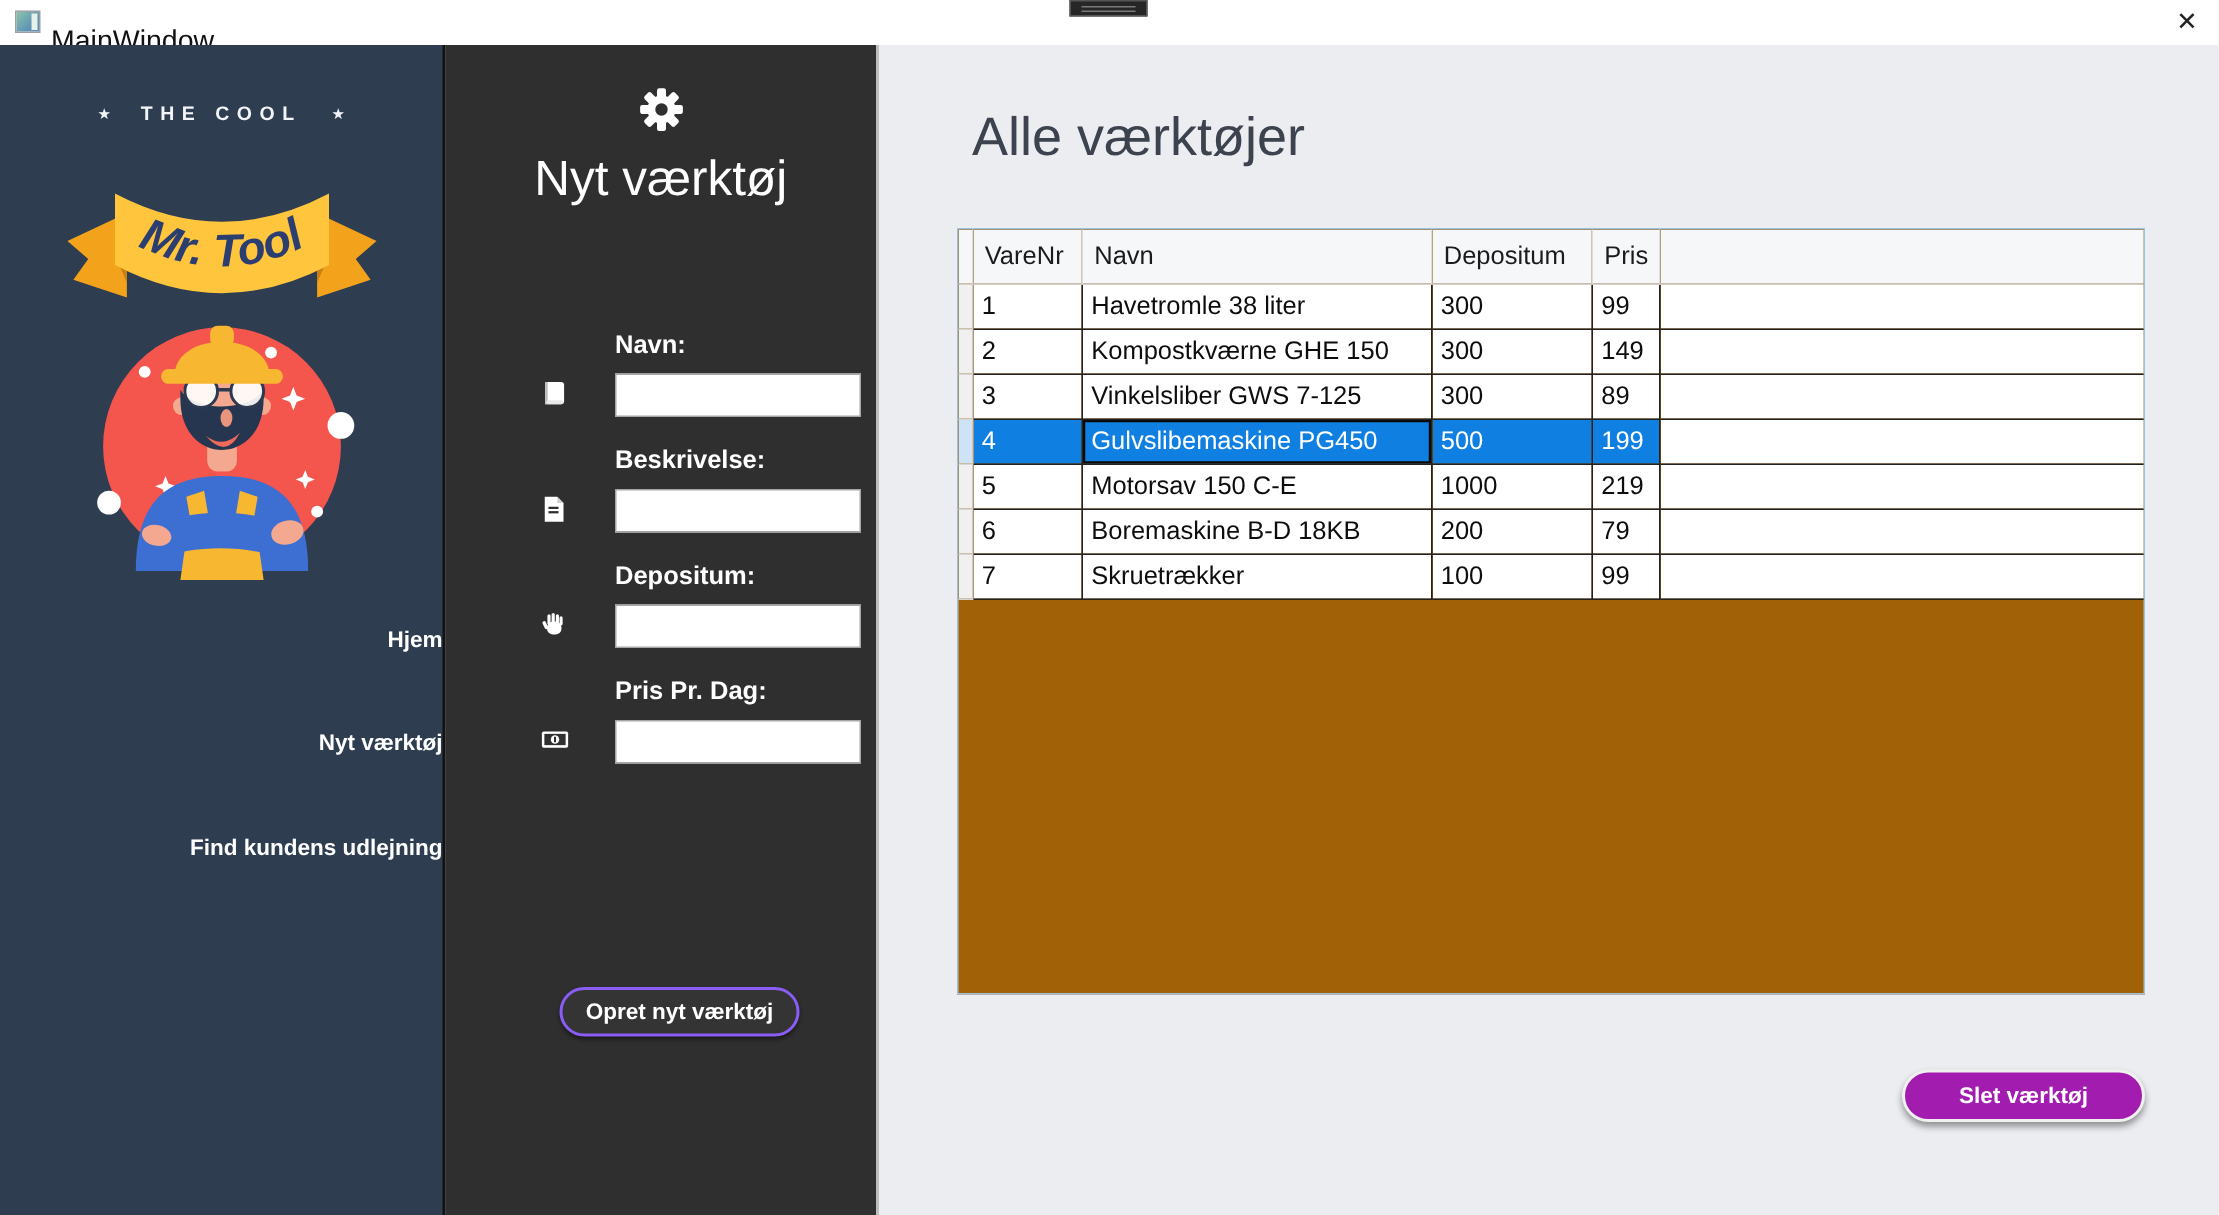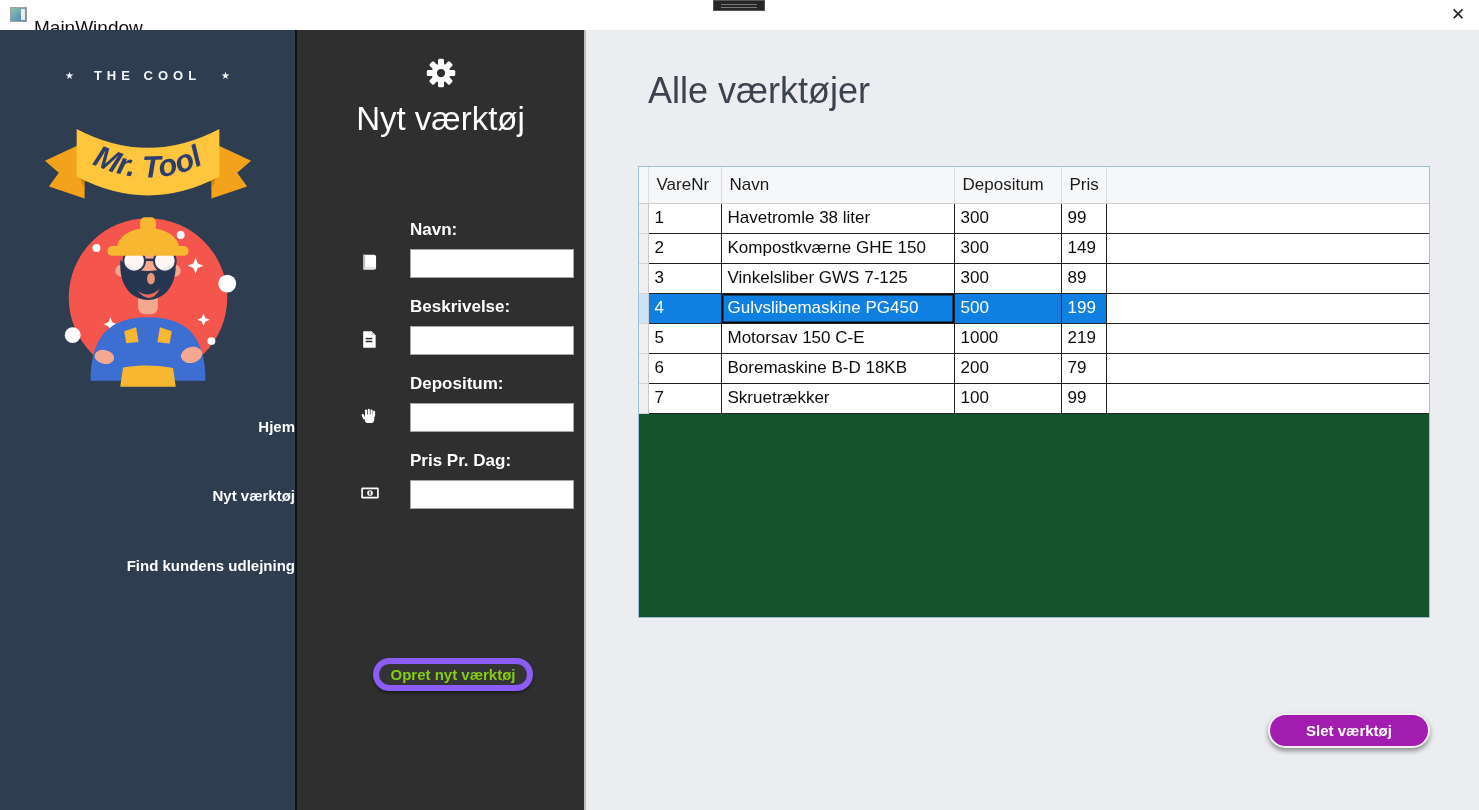--- a/index.html
+++ b/index.html
@@ -44,29 +44,29 @@
   .gear-wrap { position:absolute; left:0; top:28px; width:100%; text-align:center; }
   .panel-title { position:absolute; left:0; top:70px; width:100%; text-align:center;
     font-size:33px; font-weight:400; color:#fff; }
   .form-fields { position:absolute; left:0; top:190px; width:100%;padding-left:38px; }
   .field { position:relative; padding-left:75px; margin-bottom:15px; height:62px; }
   .field .field-icon { position:absolute; left:24px; top:32px; }
   .field-label { display:block; font-size:17px; font-weight:bold; color:#fff; margin-bottom:9px; }
   .field input { width:164px; height:29px; background:#fff; border:1px solid #a6a6a6;
     font-size:15px; padding:0 5px; outline:none; }
   .submit-btn { position:absolute; left:76px; top:628px; width:160px; height:33px;
-    border-radius:17px; border:6px solid #8b5cf6; background:#343434; color:#84cc16;
+    border-radius:17px; border:2px solid #8b5cf6; background:#343434; color:#ffffff;
     font-size:15px; font-weight:bold; font-family:"Liberation Sans",sans-serif;
     cursor:pointer; box-shadow:0 2px 3px rgba(0,0,0,.45); }
 
   
   .main { position:relative; flex:1; height:780px; background:#ecedf1; }
   .page-title { position:absolute; left:62px; top:40px; font-size:36px; font-weight:300; color:#3c434e;text-align:right; }
-  .grid-wrap { position:absolute; left:52px; top:136px; width:792px; height:452px;
-    background:#14532d; border:1px solid #9dc0dd; }
+  .grid-wrap { position:absolute; left:52px; top:122px; width:792px; height:511px;
+    background:#a16207; border:1px solid #9dc0dd; }
   table.grid { border-collapse:collapse; table-layout:fixed; width:100%; }
   .grid th, .grid td { overflow:hidden; white-space:nowrap; }
   .grid thead th { height:36px; background:#f6f7f9; font-size:17px; font-weight:400;
     color:#1b1b1b; text-align:left; padding:0 0 0 8px;
     border-right:1px solid #dcdcdc; border-bottom:1px solid #cfcfcf; cursor:pointer; }
   .grid thead th.filler-h { border-right:none; }
   .col-rowhead { width:9px; } .col-varenr { width:73px; } .col-navn { width:233px;margin-left:34px; }
   .col-dep { width:107px; } .col-pris { width:45px; }
   .grid tbody td { height:30px; font-size:17px; color:#0d0d0d; padding:0 0 0 6px;
     border-right:1px solid #222; border-bottom:1px solid #222; background:#fff; cursor:default; }

